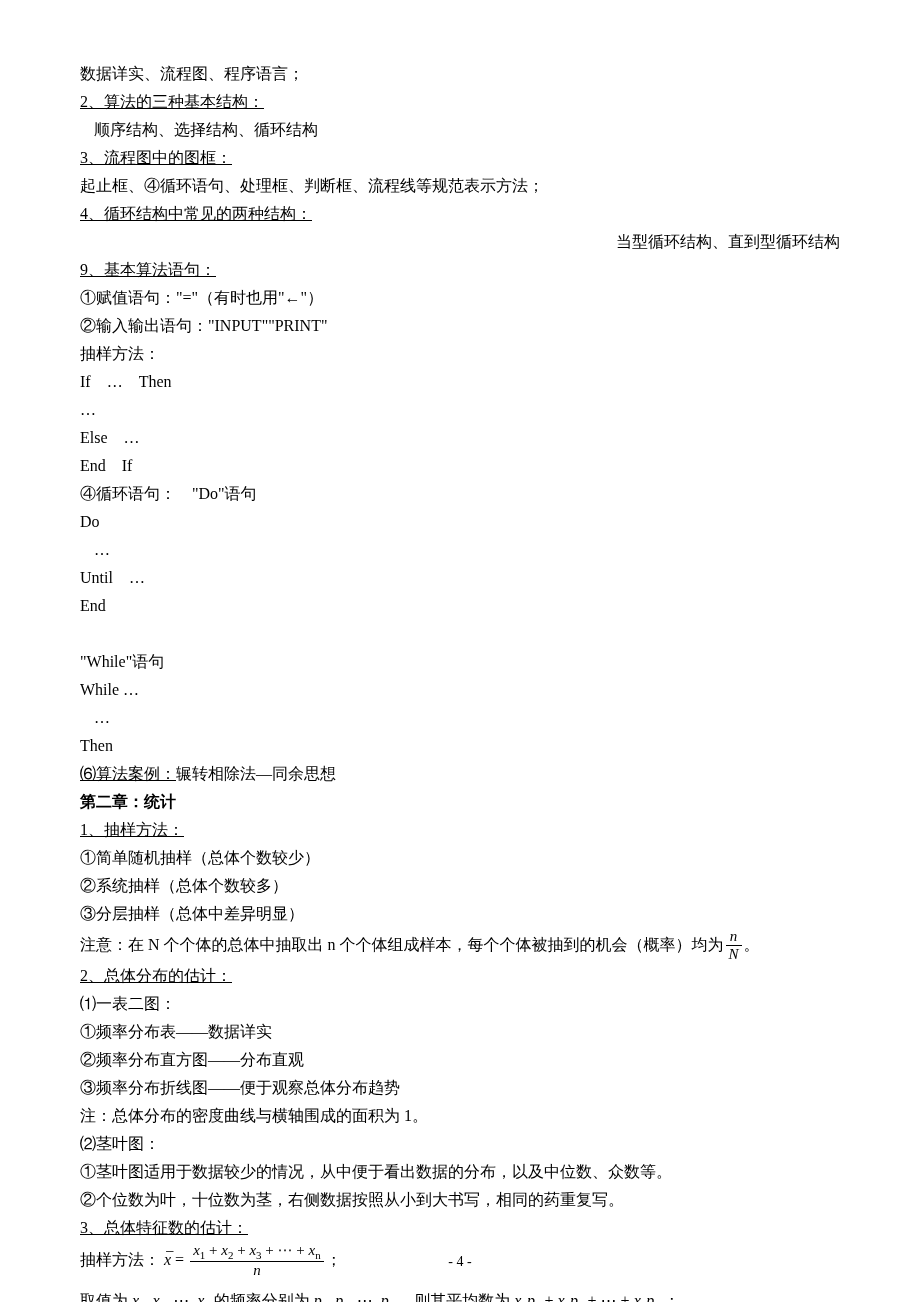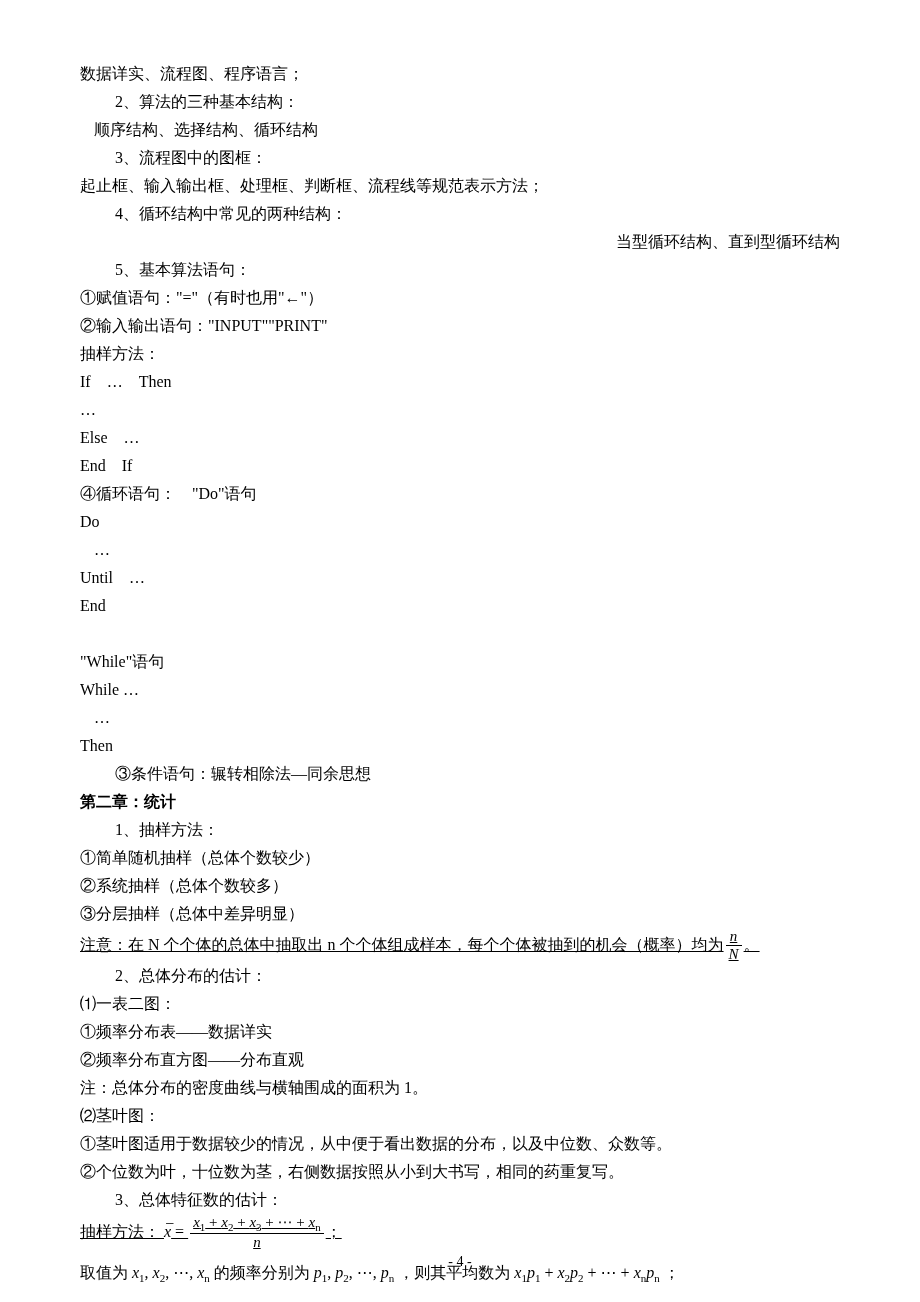--- a/index.html
+++ b/index.html
@@ -18,21 +18,21 @@
       padding: 60px 80px 30px 80px;
       position: relative;
     }
     .content {
       width: 100%;
     }
     .line {
       display: block;
     }
     .underline {
-      margin-left: 35px;
+      text-decoration: underline;
     }
     .bold {
       font-weight: bold;
       font-family: Liberation Serif, serif;
     }
     .indent1 {
       padding-left: 14px;
     }
     .indent2 {
       padding-left: 28px;
@@ -71,21 +71,20 @@
       bottom: 28px;
       left: 0;
       right: 0;
       text-align: center;
       font-size: 14px;
       font-family: "Times New Roman", serif;
     }
     .formula-line {
       display: flex;
       align-items: center;
-      text-decoration: underline;
     }
     .xbar {
       display: inline-block;
       position: relative;
       font-style: italic;
       font-family: "Times New Roman", serif;
     }
     .xbar::before {
       content: "−";
       position: absolute;
@@ -95,59 +94,60 @@
     }
   </style>
 </head>
 <body>
 
 <div class="content">
   <span class="line">数据详实、流程图、程序语言；</span>
   <span class="line underline">2、算法的三种基本结构：</span>
   <span class="line indent1">顺序结构、选择结构、循环结构</span>
   <span class="line underline">3、流程图中的图框：</span>
-  <span class="line">起止框、输入输出框、处理框、判断框、流程线等规范表示方法；</span>
+  <span class="line">起止框、④循环语句、处理框、判断框、流程线等规范表示方法；</span>
   <span class="line underline">4、循环结构中常见的两种结构：</span>
   <span class="line indent2">当型循环结构、直到型循环结构</span>
-  <span class="line underline">5、基本算法语句：</span>
+  <span class="line underline">9、基本算法语句：</span>
   <span class="line">①赋值语句："="（有时也用"←"）</span>
   <span class="line">②输入输出语句："INPUT""PRINT"</span>
   <span class="line">抽样方法：</span>
   <span class="line">If　…　Then</span>
   <span class="line">…</span>
   <span class="line">Else　…</span>
   <span class="line">End　If</span>
   <span class="line">④循环语句：　"Do"语句</span>
   <span class="line">Do</span>
   <span class="line indent1">…</span>
   <span class="line">Until　…</span>
   <span class="line">End</span>
   <span class="line">&nbsp;</span>
   <span class="line">"While"语句</span>
   <span class="line">While …</span>
   <span class="line indent1">…</span>
   <span class="line">Then</span>
-  <span class="line"><span class="underline">③条件语句：</span><span>辗转相除法—同余思想</span></span>
+  <span class="line"><span class="underline">⑹算法案例：</span><span>辗转相除法—同余思想</span></span>
   <span class="line bold">第二章：统计</span>
   <span class="line underline">1、抽样方法：</span>
   <span class="line">①简单随机抽样（总体个数较少）</span>
   <span class="line">②系统抽样（总体个数较多）</span>
   <span class="line">③分层抽样（总体中差异明显）</span>
   <span class="line formula-line">
     <span>注意：在 N 个个体的总体中抽取出 n 个个体组成样本，每个个体被抽到的机会（概率）均为</span>
     <span class="fraction">
       <span class="num italic">n</span>
       <span class="den italic">N</span>
     </span>
     <span>。</span>
   </span>
   <span class="line underline">2、总体分布的估计：</span>
   <span class="line">⑴一表二图：</span>
   <span class="line">①频率分布表——数据详实</span>
   <span class="line">②频率分布直方图——分布直观</span>
+  <span class="line">③频率分布折线图——便于观察总体分布趋势</span>
   <span class="line">注：总体分布的密度曲线与横轴围成的面积为 1。</span>
   <span class="line">⑵茎叶图：</span>
   <span class="line">①茎叶图适用于数据较少的情况，从中便于看出数据的分布，以及中位数、众数等。</span>
   <span class="line">②个位数为叶，十位数为茎，右侧数据按照从小到大书写，相同的药重复写。</span>
   <span class="line underline">3、总体特征数的估计：</span>
   <span class="line formula-line">
     <span>抽样方法：</span>
     <span class="math">&nbsp;<span class="xbar">x</span>&nbsp;=&nbsp;</span>
     <span class="fraction">
       <span class="num math"><span class="italic">x</span><sub>1</sub> + <span class="italic">x</span><sub>2</sub> + <span class="italic">x</span><sub>3</sub> + ⋯ + <span class="italic">x</span><sub>n</sub></span>

